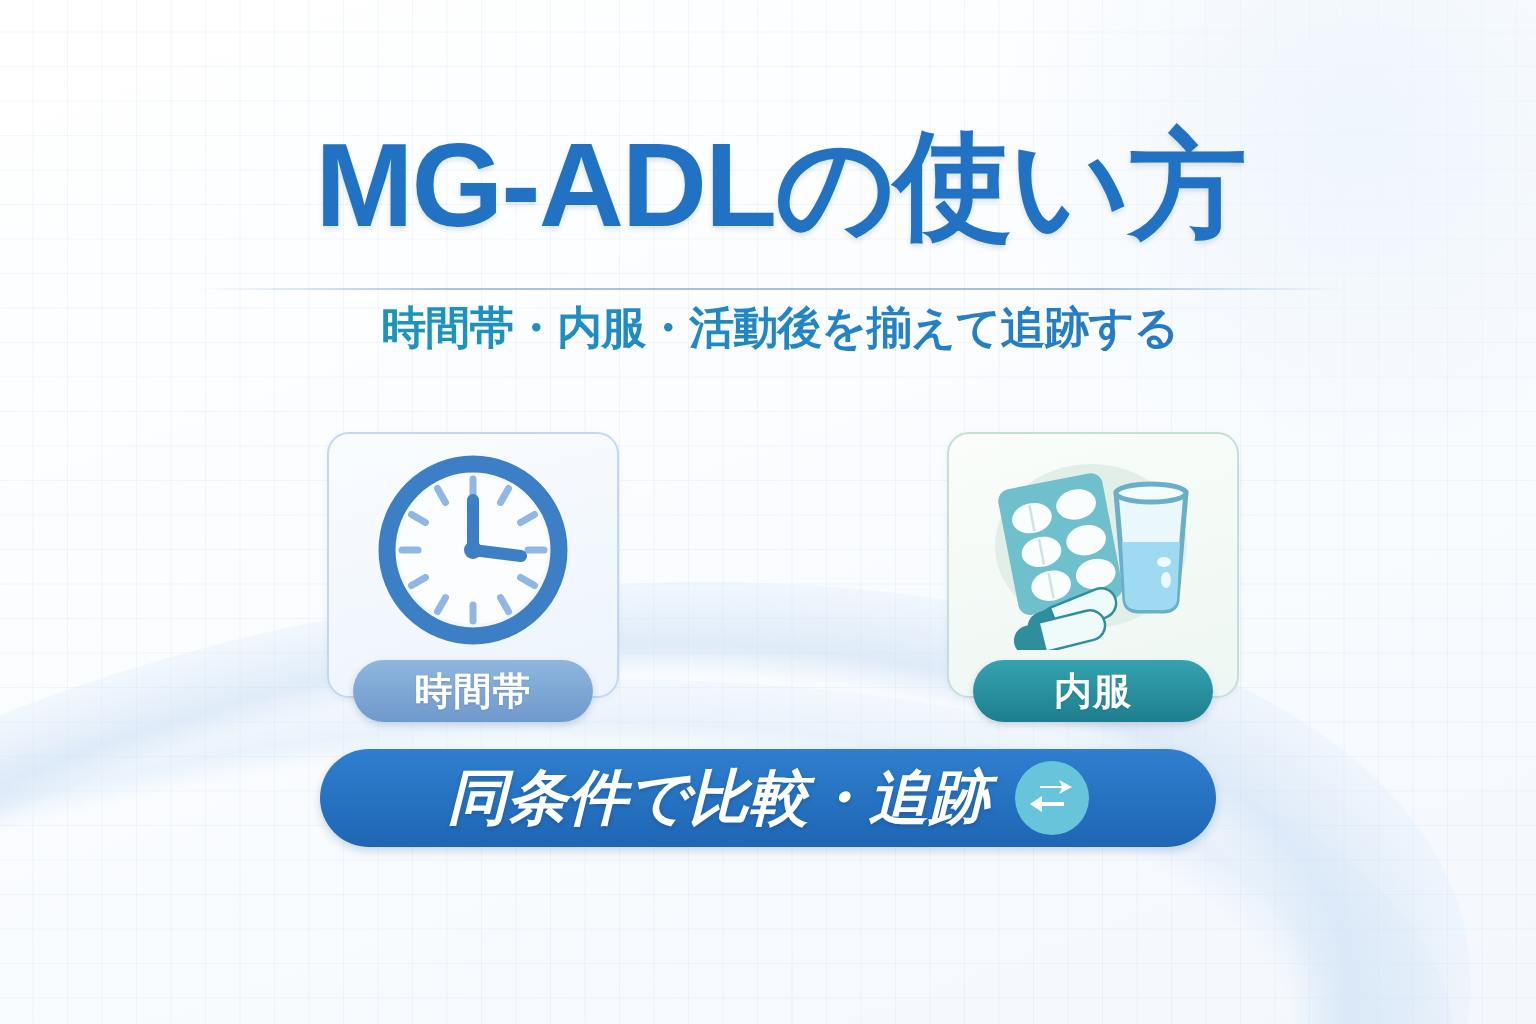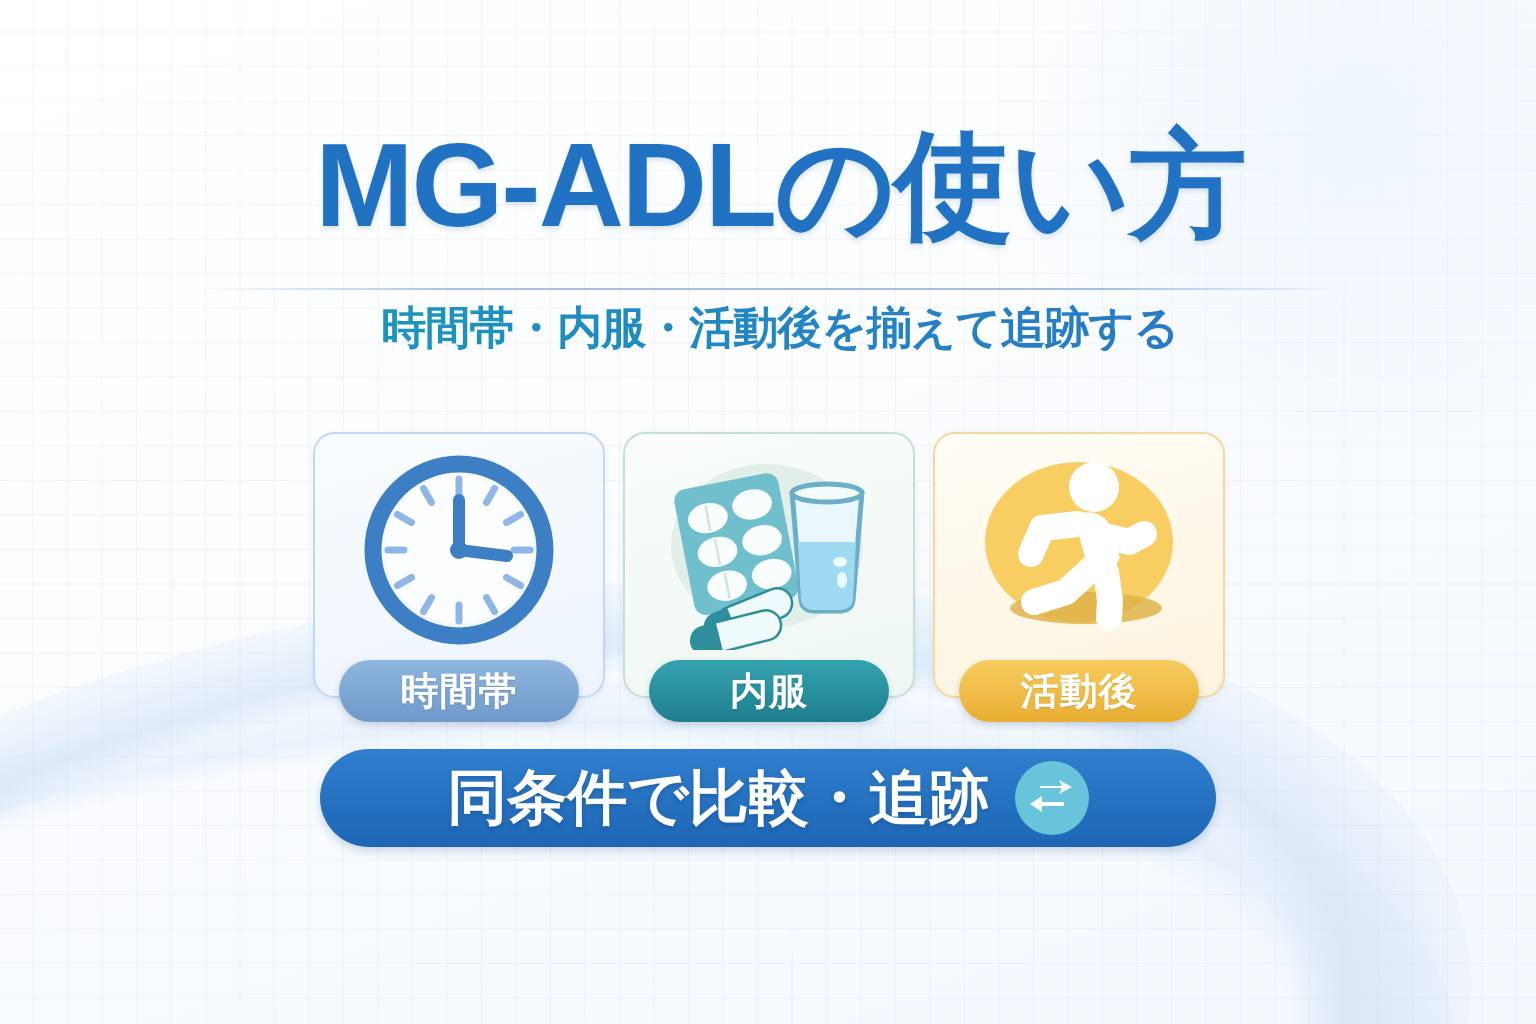--- a/index.html
+++ b/index.html
@@ -106,21 +106,21 @@
     background: linear-gradient(100deg, #16A0B4 0%, #1C93BC 28%, #2481C6 58%, #2B72C3 100%);
     -webkit-background-clip: text;
     background-clip: text;
     color: transparent;
     -webkit-text-fill-color: transparent;
   }
 
   
   .cards {
     position: absolute;
-    left: 313px;
+    left: 327px;
     top: 432px;
     width: 912px;
     height: 262px;
     display: flex;
     justify-content: space-between;
   }
   .card {
     position: relative;
     width: 288px;
     height: 262px;
@@ -173,20 +173,21 @@
     top: 749px;
     width: 896px;
     height: 98px;
     border-radius: 49px;
     background: linear-gradient(180deg, #2F7FCE 0%, #1E66B4 100%);
     box-shadow: 0 4px 10px rgba(30,80,150,0.22);
     display: flex;
     align-items: center;
     justify-content: center;
     gap: 26px;
+    font-style: italic;
   }
   .banner-text {
     color: #ffffff;
     font-size: 60px;
     font-weight: 700;
     letter-spacing: 0px;
     white-space: nowrap;
     text-shadow: 0 2px 4px rgba(0,40,90,0.25);
   }
   .banner-icon {
@@ -283,39 +284,20 @@
           <g transform="rotate(-14 84 178)">
             <rect x="44" y="166" width="78" height="30" rx="15" fill="#EFFAFA"></rect>
             <path d="M59 166 H44 A15 15 0 0 0 44 196 H59 Z" fill="#2E8E9C"></path>
             <rect x="44" y="166" width="78" height="30" rx="15" fill="none" stroke="#2E8E9C" stroke-width="2.5"></rect>
           </g>
         </svg>
       </div>
       <div class="pill p2">内服</div>
     </div>
 
-    <div class="card c3">
-      <div class="card-art">
-        <svg width="210" height="200" viewBox="0 0 210 200">
-          <ellipse cx="105" cy="92" rx="94" ry="80" fill="#F8CE63"></ellipse>
-          <ellipse cx="112" cy="158" rx="76" ry="16" fill="#E0B34A" opacity="0.85"></ellipse>
-          <g fill="#FFFFFF">
-            <circle cx="120" cy="37" r="25"></circle>
-            <path d="M100 66 Q120 56 134 72 L146 108 L134 128 L112 112 Z"></path>
-          </g>
-          <g stroke="#FFFFFF" stroke-width="26" stroke-linecap="round" stroke-linejoin="round" fill="none">
-            <path d="M104 74 L68 78 L57 104"></path>
-            <path d="M131 86 L155 92 L170 84"></path>
-            <path d="M118 118 L92 142 L60 152"></path>
-            <path d="M132 122 L136 150 L135 168"></path>
-          </g>
-        </svg>
-      </div>
-      <div class="pill p3">活動後</div>
-    </div>
 
   </div>
 
   <div class="banner">
     <div class="banner-text">同条件で比較・追跡</div>
     <div class="banner-icon">
       <svg width="48" height="44" viewBox="0 0 48 44">
         <path d="M12 11 H34 L31 5 L44 12 L31 19 L34 13 H12 Z" fill="#FFFFFF" transform="translate(0,-1)"></path>
         <path d="M36 30 H14 V36 L2 28 L14 20 V26 H36 Z" fill="#FFFFFF"></path>
       </svg>

